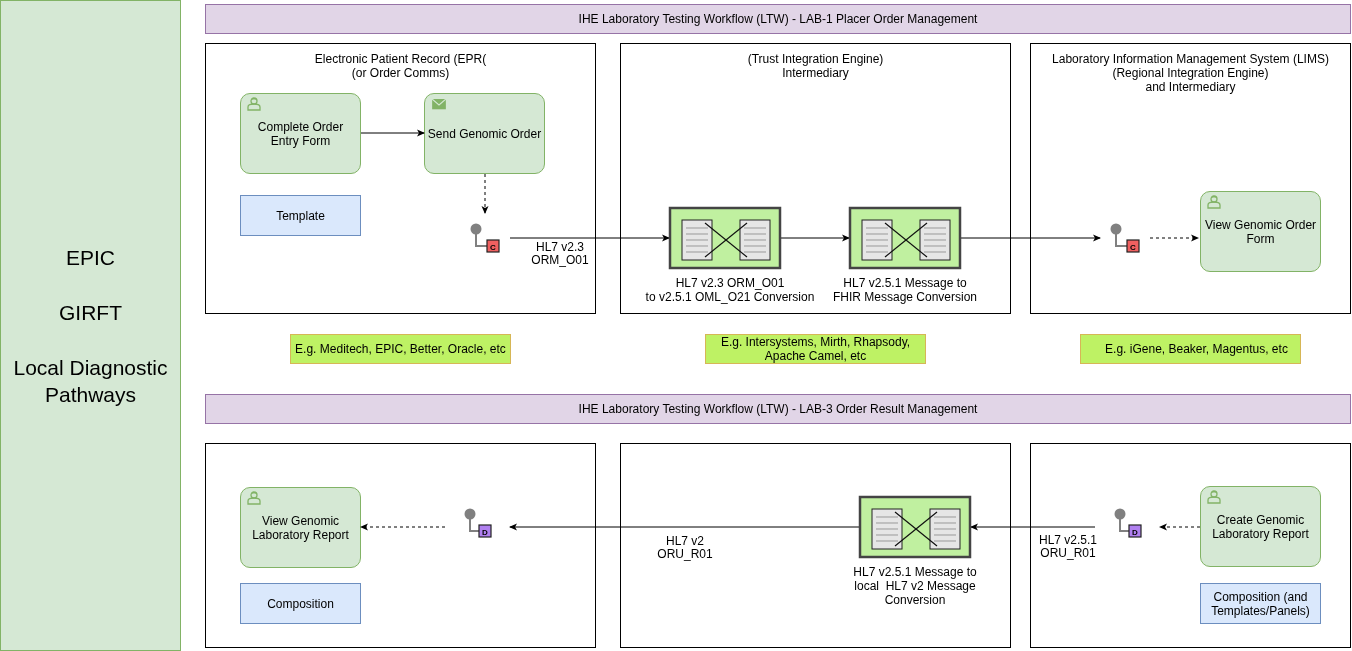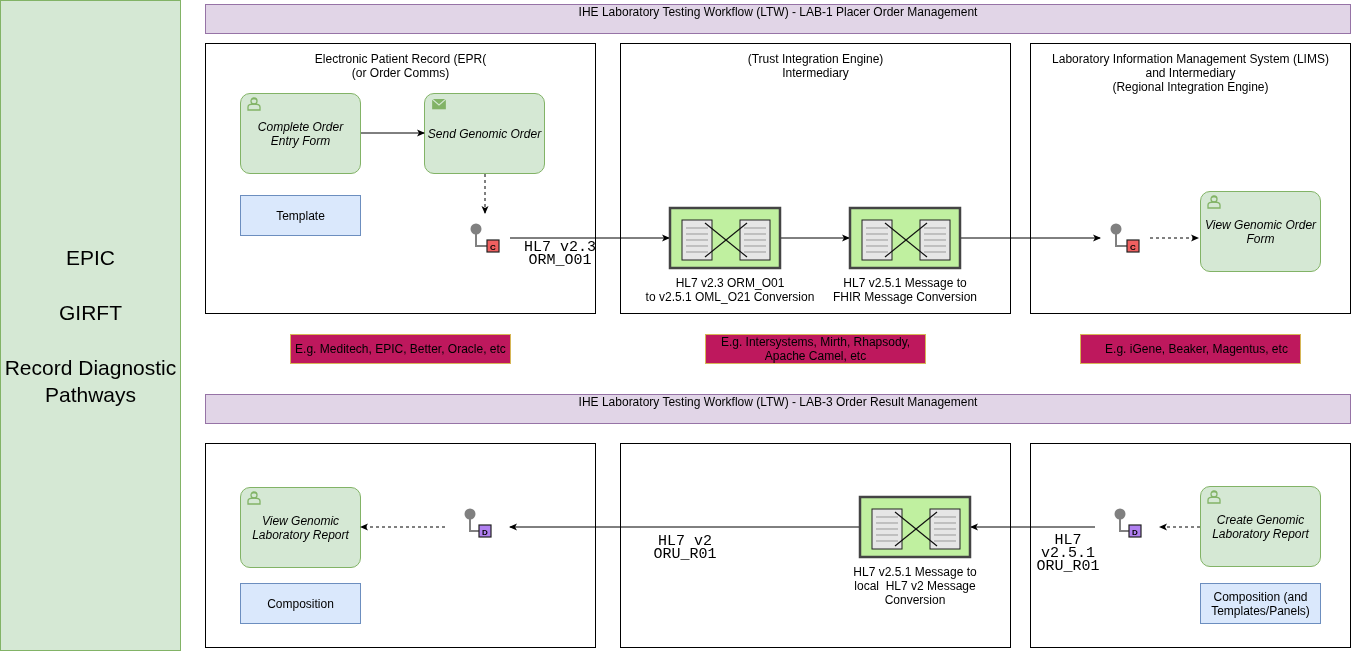--- a/index.html
+++ b/index.html
@@ -3,41 +3,41 @@
 <meta charset="utf-8">
 <style>
   html, body { margin:0; padding:0; background:#ffffff; }
   body { width:1352px; height:651px; position:relative; overflow:hidden;
          font-family:"Liberation Sans", sans-serif; color:#000; }
   .abs { position:absolute; box-sizing:border-box; }
   .sidebar { left:0; top:0; width:181px; height:651px; background:#d5e8d4; border:1px solid #82b366;
              display:flex; flex-direction:column; align-items:center; justify-content:center; text-align:center; font-size:21px; line-height:27px; }
   .sidebar div { margin:0; }
   .banner { left:205px; width:1146px; height:30px; background:#e1d5e7; border:1px solid #9673a6;
-            display:flex; justify-content:center; font-size:12px; }
+            display:flex; align-items:center; justify-content:center; font-size:12px; }
   .pane { border:1px solid #000; background:#fff; }
   .pane-title { position:absolute; left:0; right:0; top:8px; text-align:center; font-size:12px; line-height:14px; }
   .task { background:#d5e8d4; border:1px solid #82b366; border-radius:10px;
-          display:flex; align-items:center; justify-content:center; text-align:center; font-size:12px; line-height:14px; padding:0 2px;font-style:italic; }
+          display:flex; align-items:center; justify-content:center; text-align:center; font-size:12px; line-height:14px; padding:0 2px; }
   .task .ticon { position:absolute; left:5px; top:3px; width:16px; height:14px; }
   .blue { background:#dae8fc; border:1px solid #6c8ebf; display:flex; align-items:center; justify-content:center; text-align:center; font-size:12px; line-height:14px; }
-  .note { background:#be185d; border:1px solid #d6b656; display:flex; align-items:center; justify-content:center; text-align:center; font-size:12px; line-height:14px; }
-  .label { font-size:15px; line-height:13px; text-align:center;font-family:Liberation Mono, monospace; }
+  .note { background:#bef264; border:1px solid #d6b656; display:flex; align-items:center; justify-content:center; text-align:center; font-size:12px; line-height:14px; }
+  .label { font-size:12px; line-height:13px; text-align:center; }
   .lbl12 { font-size:12px; line-height:14px; text-align:center; }
   svg.overlay { position:absolute; left:0; top:0; width:1352px; height:651px; pointer-events:none; }
 </style>
 </head>
 <body>
 
 <div class="abs sidebar">
   <div>EPIC</div>
   <div style="height:28px"></div>
   <div>GIRFT</div>
   <div style="height:28px"></div>
-  <div>Record Diagnostic</div>
+  <div>Local Diagnostic</div>
   <div>Pathways</div>
 </div>
 
 <div class="abs banner" style="top:4px;">
     <span>IHE Laboratory Testing Workflow (LTW) - LAB-1 Placer Order Management</span>
   </div>
 <div class="abs banner" style="top:394px;">
     <span>IHE Laboratory Testing Workflow (LTW) - LAB-3 Order Result Management</span>
   </div>
 
@@ -49,22 +49,22 @@
 </div>
 <div class="abs pane" style="left:620px;top:43px;width:391px;height:271px;">
   <div class="pane-title">
     <div>(Trust Integration Engine)</div>
     <div>Intermediary</div>
   </div>
 </div>
 <div class="abs pane" style="left:1030px;top:43px;width:321px;height:271px;">
   <div class="pane-title">
     <div>Laboratory Information Management System (LIMS)</div>
+    <div>(Regional Integration Engine)</div>
     <div>and Intermediary</div>
-    <div>(Regional Integration Engine)</div>
   </div>
 </div>
 
 <div class="abs pane" style="left:205px;top:443px;width:391px;height:205px;"></div>
 <div class="abs pane" style="left:620px;top:443px;width:391px;height:205px;"></div>
 <div class="abs pane" style="left:1030px;top:443px;width:321px;height:205px;"></div>
 
 <div class="abs task" style="left:240px;top:93px;width:121px;height:81px;">
   <svg class="ticon" viewBox="0 0 16 14">
       <circle cx="8" cy="4" r="3" fill="none" stroke="#82b366" stroke-width="1.3"></circle>

